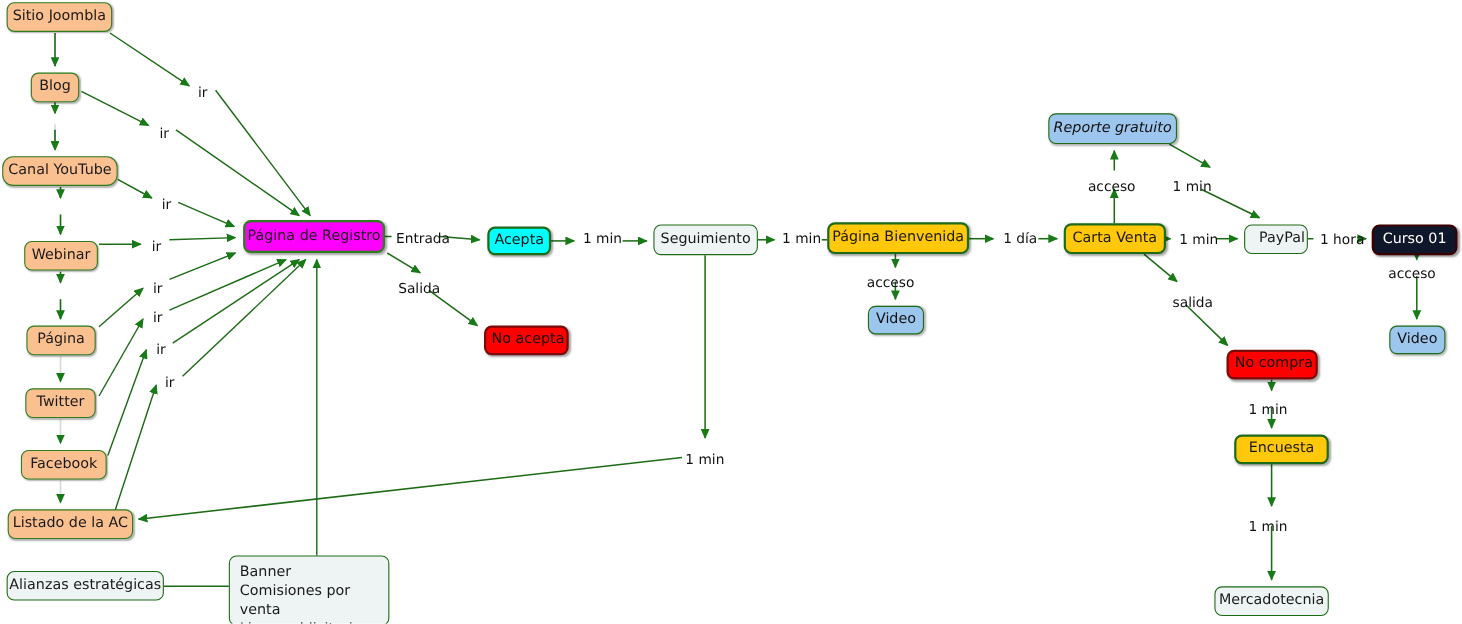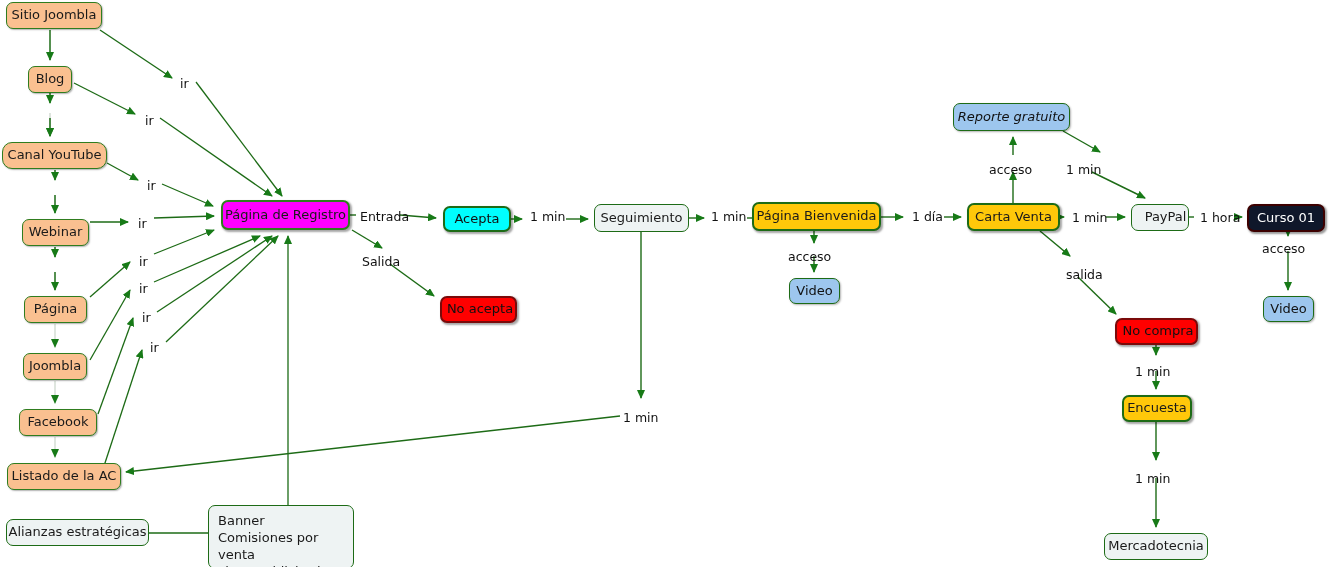--- a/index.html
+++ b/index.html
@@ -154,40 +154,40 @@
       <path d="M1156,478 L1156,527" marker-end="url(#ah)"></path>
     </g>
   </svg>
 
   <div id="nodes">
       <div class="node s-source" style="left: 6px; top: 2px; width: 96px; height: 27px;">Sitio Joombla</div>
       <div class="node s-source" style="left: 28px; top: 66px; width: 44px; height: 27px;">Blog</div>
       <div class="node s-source" style="left: 2px; top: 142px; width: 105px; height: 27px; border-radius: 10px;">Canal YouTube</div>
       <div class="node s-source" style="left: 22px; top: 219px; width: 67px; height: 27px;">Webinar</div>
       <div class="node s-source" style="left: 24px; top: 296px; width: 63px; height: 27px;">Página</div>
-      <div class="node s-source" style="left: 23px; top: 353px; width: 64px; height: 27px;">Joombla</div>
+      <div class="node s-source" style="left: 23px; top: 353px; width: 64px; height: 27px;">Twitter</div>
       <div class="node s-source" style="left: 19px; top: 409px; width: 78px; height: 27px;">Facebook</div>
       <div class="node s-source" style="left: 7px; top: 463px; width: 114px; height: 27px;">Listado de la AC</div>
       <div class="node s-plain" style="left: 6px; top: 519px; width: 143px; height: 27px;">Alianzas estratégicas</div>
       <div class="node s-plain multiline" style="left: 208px; top: 505px; width: 146px; height: 64px;">Banner
 Comisiones por venta
 Ligas publicitarias</div>
       <div class="node s-registro" style="left: 221px; top: 200px; width: 129px; height: 30px;">Página de Registro</div>
-      <div class="node s-accept" style="left: 443px; top: 206px; width: 68px; height: 26px;">Acepta</div>
+      <div class="node s-accept" style="left: 443px; top: 206px; width: 58px; height: 26px;">Acepta</div>
       <div class="node s-reject" style="left: 440px; top: 296px; width: 77px; height: 27px;">No acepta</div>
       <div class="node s-plain" style="left: 594px; top: 204px; width: 95px; height: 28px;">Seguimiento</div>
       <div class="node s-gold" style="left: 752px; top: 202px; width: 129px; height: 29px;">Página Bienvenida</div>
       <div class="node s-blue" style="left: 789px; top: 278px; width: 51px; height: 26px;">Video</div>
       <div class="node s-blue" style="left: 953px; top: 103px; width: 117px; height: 28px; font-style: italic;">Reporte gratuito</div>
       <div class="node s-gold" style="left: 967px; top: 203px; width: 93px; height: 28px;">Carta Venta</div>
       <div class="node s-plain" style="left: 1131px; top: 204px; width: 58px; height: 27px; padding-left: 20px;">PayPal</div>
       <div class="node s-dark" style="left: 1247px; top: 204px; width: 78px; height: 28px;">Curso 01</div>
       <div class="node s-blue" style="left: 1263px; top: 296px; width: 51px; height: 26px;">Video</div>
       <div class="node s-reject" style="left: 1115px; top: 318px; width: 83px; height: 27px;">No compra</div>
-      <div class="node s-gold" style="left: 1122px; top: 395px; width: 70px; height: 27px;">Encuesta</div>
+      <div class="node s-gold" style="left: 1122px; top: 395px; width: 86px; height: 27px;">Encuesta</div>
       <div class="node s-plain" style="left: 1104px; top: 533px; width: 104px; height: 27px;">Mercadotecnia</div>
     </div>
   <div id="labels">
       <div class="elabel" style="left: 180px; top: 76px;">ir</div>
       <div class="elabel" style="left: 145px; top: 113px;">ir</div>
       <div class="elabel" style="left: 147px; top: 178px;">ir</div>
       <div class="elabel" style="left: 138px; top: 216px;">ir</div>
       <div class="elabel" style="left: 139px; top: 254px;">ir</div>
       <div class="elabel" style="left: 139px; top: 281px;">ir</div>
       <div class="elabel" style="left: 142px; top: 310px;">ir</div>

